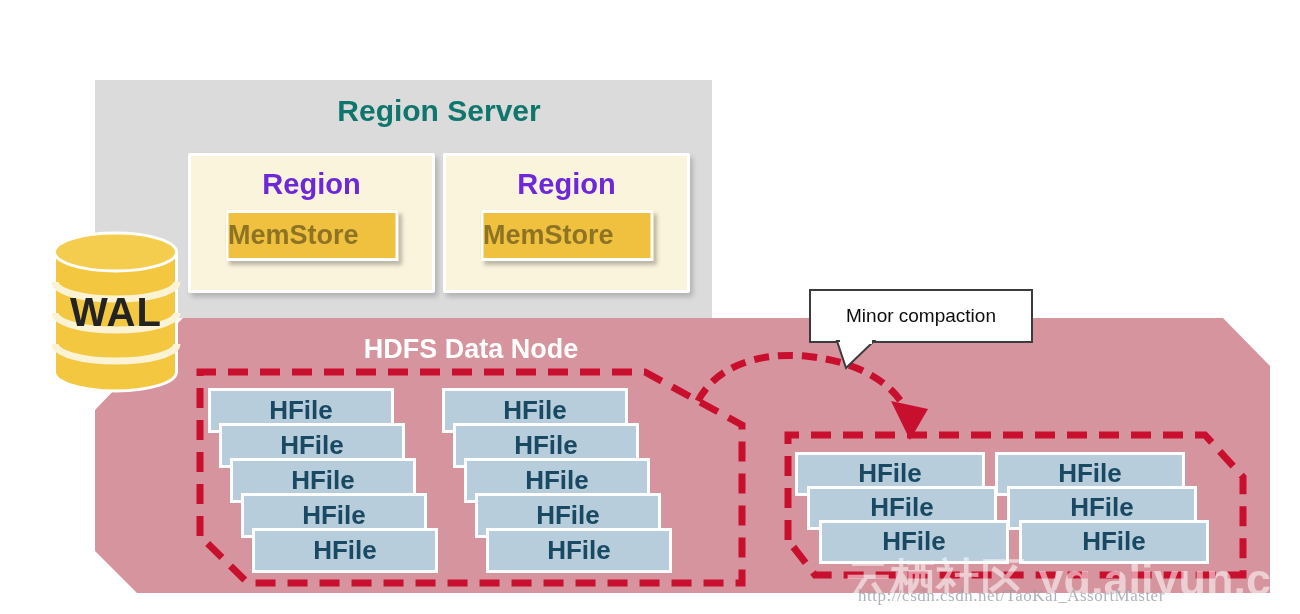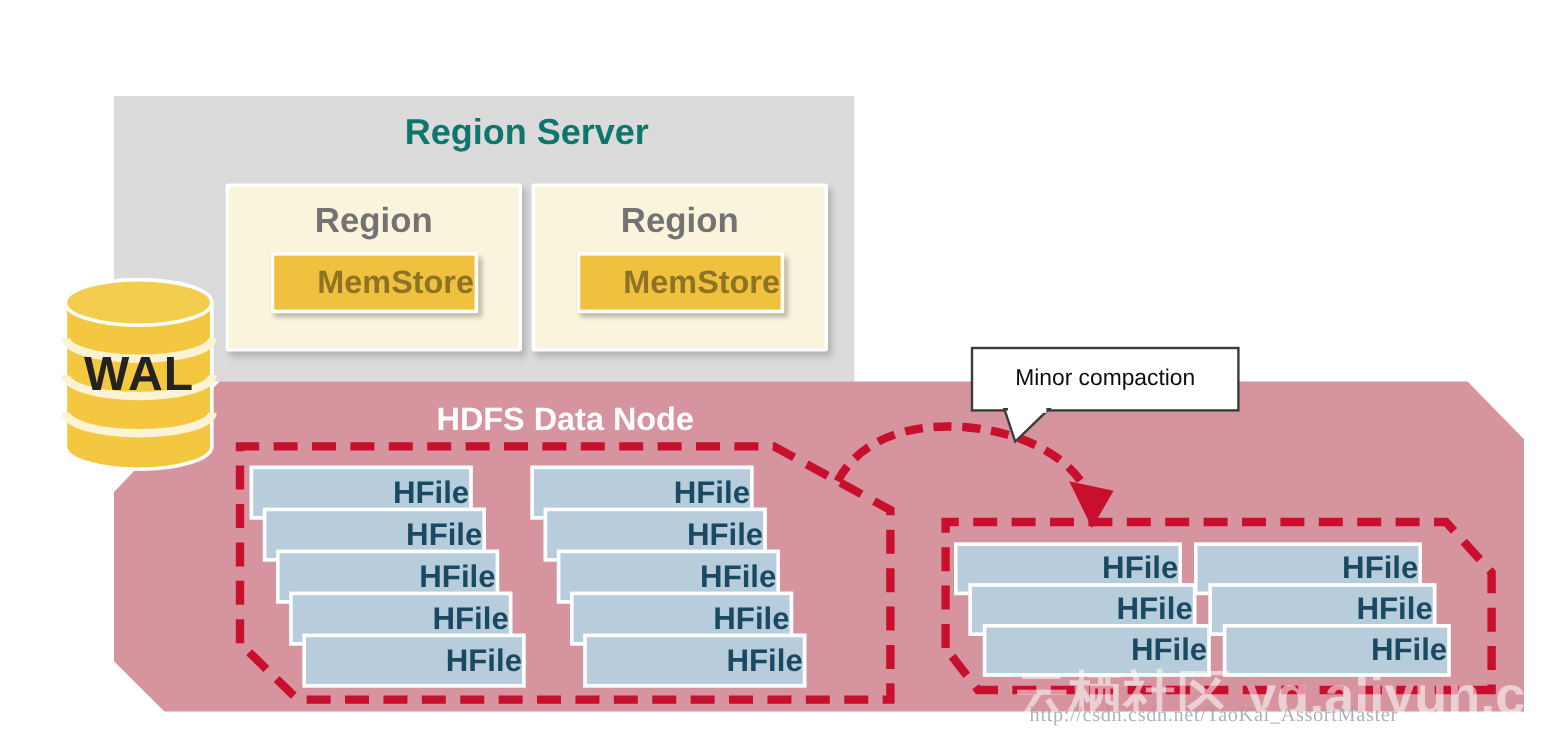--- a/index.html
+++ b/index.html
@@ -4,31 +4,31 @@
 <style>
   html,body{margin:0;padding:0;background:#fff;}
   #stage{position:relative;width:1300px;height:614px;background:#ffffff;overflow:hidden;
          font-family:"Liberation Sans",sans-serif;}
   .abs{position:absolute;}
   #region-server-box{left:95px;top:80px;width:617px;height:238px;background:#dbdbdb;}
   #rs-title{left:188px;top:94px;width:502px;text-align:center;font-size:30px;font-weight:bold;color:#0f766e;}
   .region-box{top:153px;width:247px;height:140px;background:#fbf4dd;border:3px solid #fff;
               box-sizing:border-box;border-radius:2px;box-shadow:3px 4px 5px rgba(0,0,0,.18);}
   #region-box-1{left:188px;} #region-box-2{left:443px;}
-  .region-label{margin-top:12px;text-align:center;font-size:29px;font-weight:bold;color:#737373;}
+  .region-label{margin-top:12px;text-align:center;font-size:29px;font-weight:bold;color:#6d28d9;}
   .memstore{position:absolute;left:50%;transform:translateX(-50%);top:54px;width:173px;height:51px;
-            box-sizing:border-box;background:#efc13e;border:3px solid #fff;text-align:right;
+            box-sizing:border-box;background:#efc13e;border:3px solid #fff;text-align:left;
             line-height:45px;font-size:27px;font-weight:bold;color:#8e7325;
             box-shadow:3px 4px 4px rgba(0,0,0,.25);}
   #svg-layer{left:0;top:0;width:1300px;height:614px;}
   #hdfs-title{left:200px;top:334px;width:542px;text-align:center;font-size:27px;font-weight:bold;color:#ffffff;}
   #wal-label{left:57px;top:290px;width:118px;text-align:center;font-size:40px;font-weight:900;
              color:#232323;letter-spacing:1px;}
   .hfile{position:absolute;width:186px;height:45px;box-sizing:border-box;background:#b7cddc;
-         border:3px solid #ffffff;color:#1a4a63;font-weight:bold;font-size:26px;text-align:right;
+         border:3px solid #ffffff;color:#1a4a63;font-weight:bold;font-size:26px;text-align:center;
          line-height:38px;}
   .hfile.g2{width:190px;height:44px;line-height:37px;}
   #callout-label{left:812px;top:291px;width:218px;height:49px;line-height:49px;text-align:center;
                  font-size:19px;color:#0d0d0d;}
   #wm-main{left:846px;top:550px;font-size:45px;font-weight:bold;color:rgba(255,255,255,0.55);
            white-space:nowrap;}
   #wm-sub{left:858px;top:586px;font-size:17px;color:rgba(150,158,168,0.78);white-space:nowrap;
           font-family:"Liberation Serif",serif;letter-spacing:0.5px;}
 </style>
 </head>

